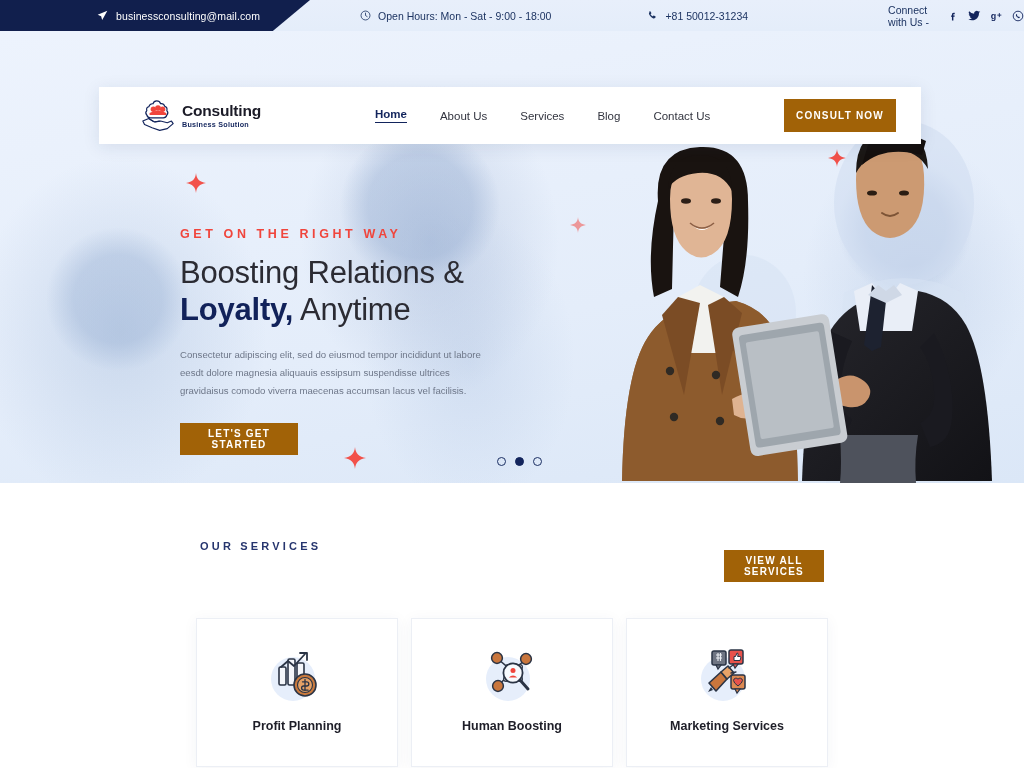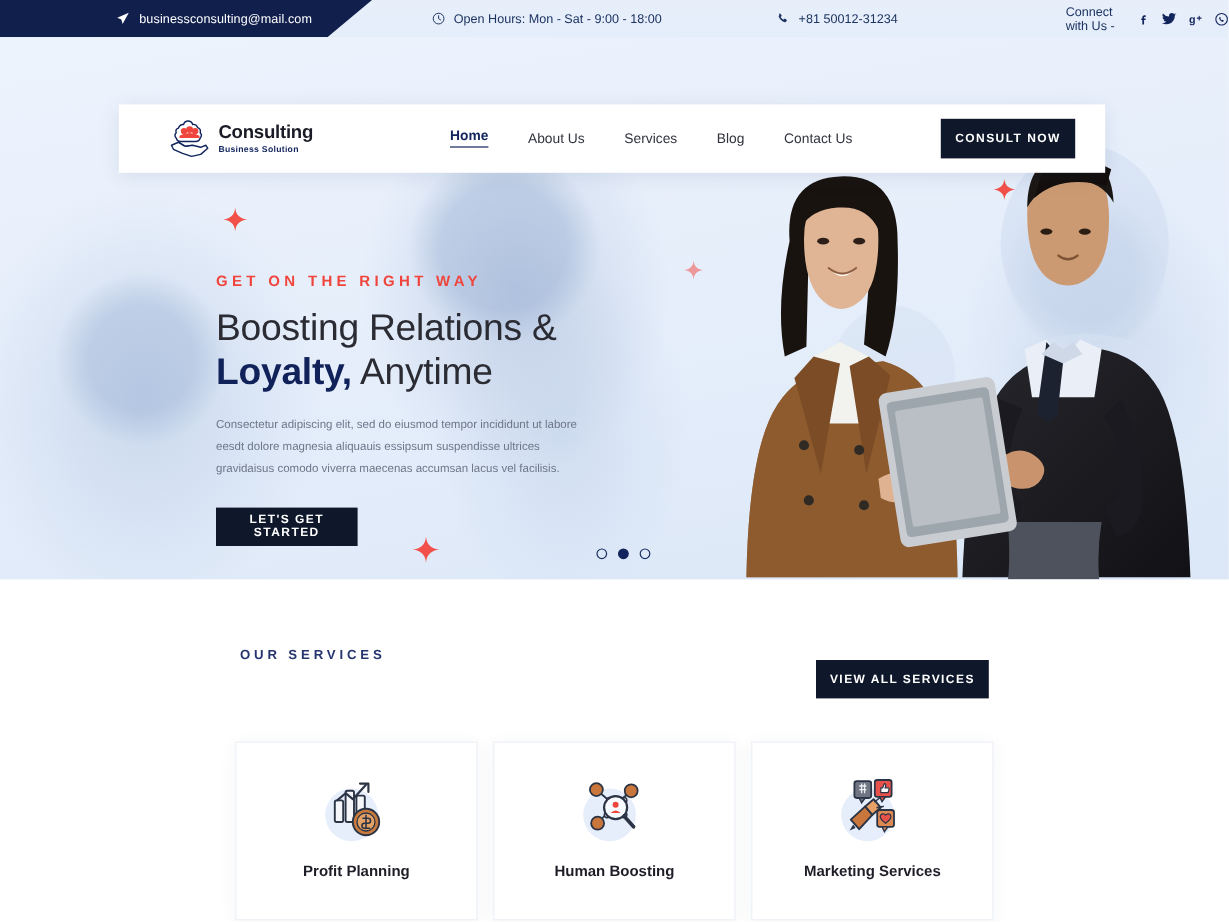--- a/index.html
+++ b/index.html
@@ -114,21 +114,21 @@
   .hero-p{
     margin-top:18px;
     font-size:9.6px;
     line-height:1.85;
     color:#6e7789;
     width:310px;
   }
   .btn{
     display:inline-flex;
     align-items:center; justify-content:center;
-    background:#0f172a;
+    background:#a16207;
     color:#ffffff;
     font-size:10px;
     font-weight:700;
     letter-spacing:1.2px;
     border:0;
     cursor:pointer;
   }
   .btn-hero{ margin-top:24px; width:118px; height:32px; }
 
   .hero-photo{
@@ -214,21 +214,21 @@
     margin-bottom:11px;
   }
   .svc-title{
     font-size:17px;
     line-height:1.42;
     font-weight:700;
     color:#23232c;
     width:300px;
   }
   .svc-title .hl{ color:#f0453c; }
-  .btn-viewall{ width:144px; height:32px; margin-top:10px; }
+  .btn-viewall{ width:100px; height:32px; margin-top:10px; }
 
   .cards{
     display:flex;
     gap:13px;
     padding:0 196px;
     margin-top:36px;
   }
   .card{
     flex:1 1 0;
     background:#ffffff;

